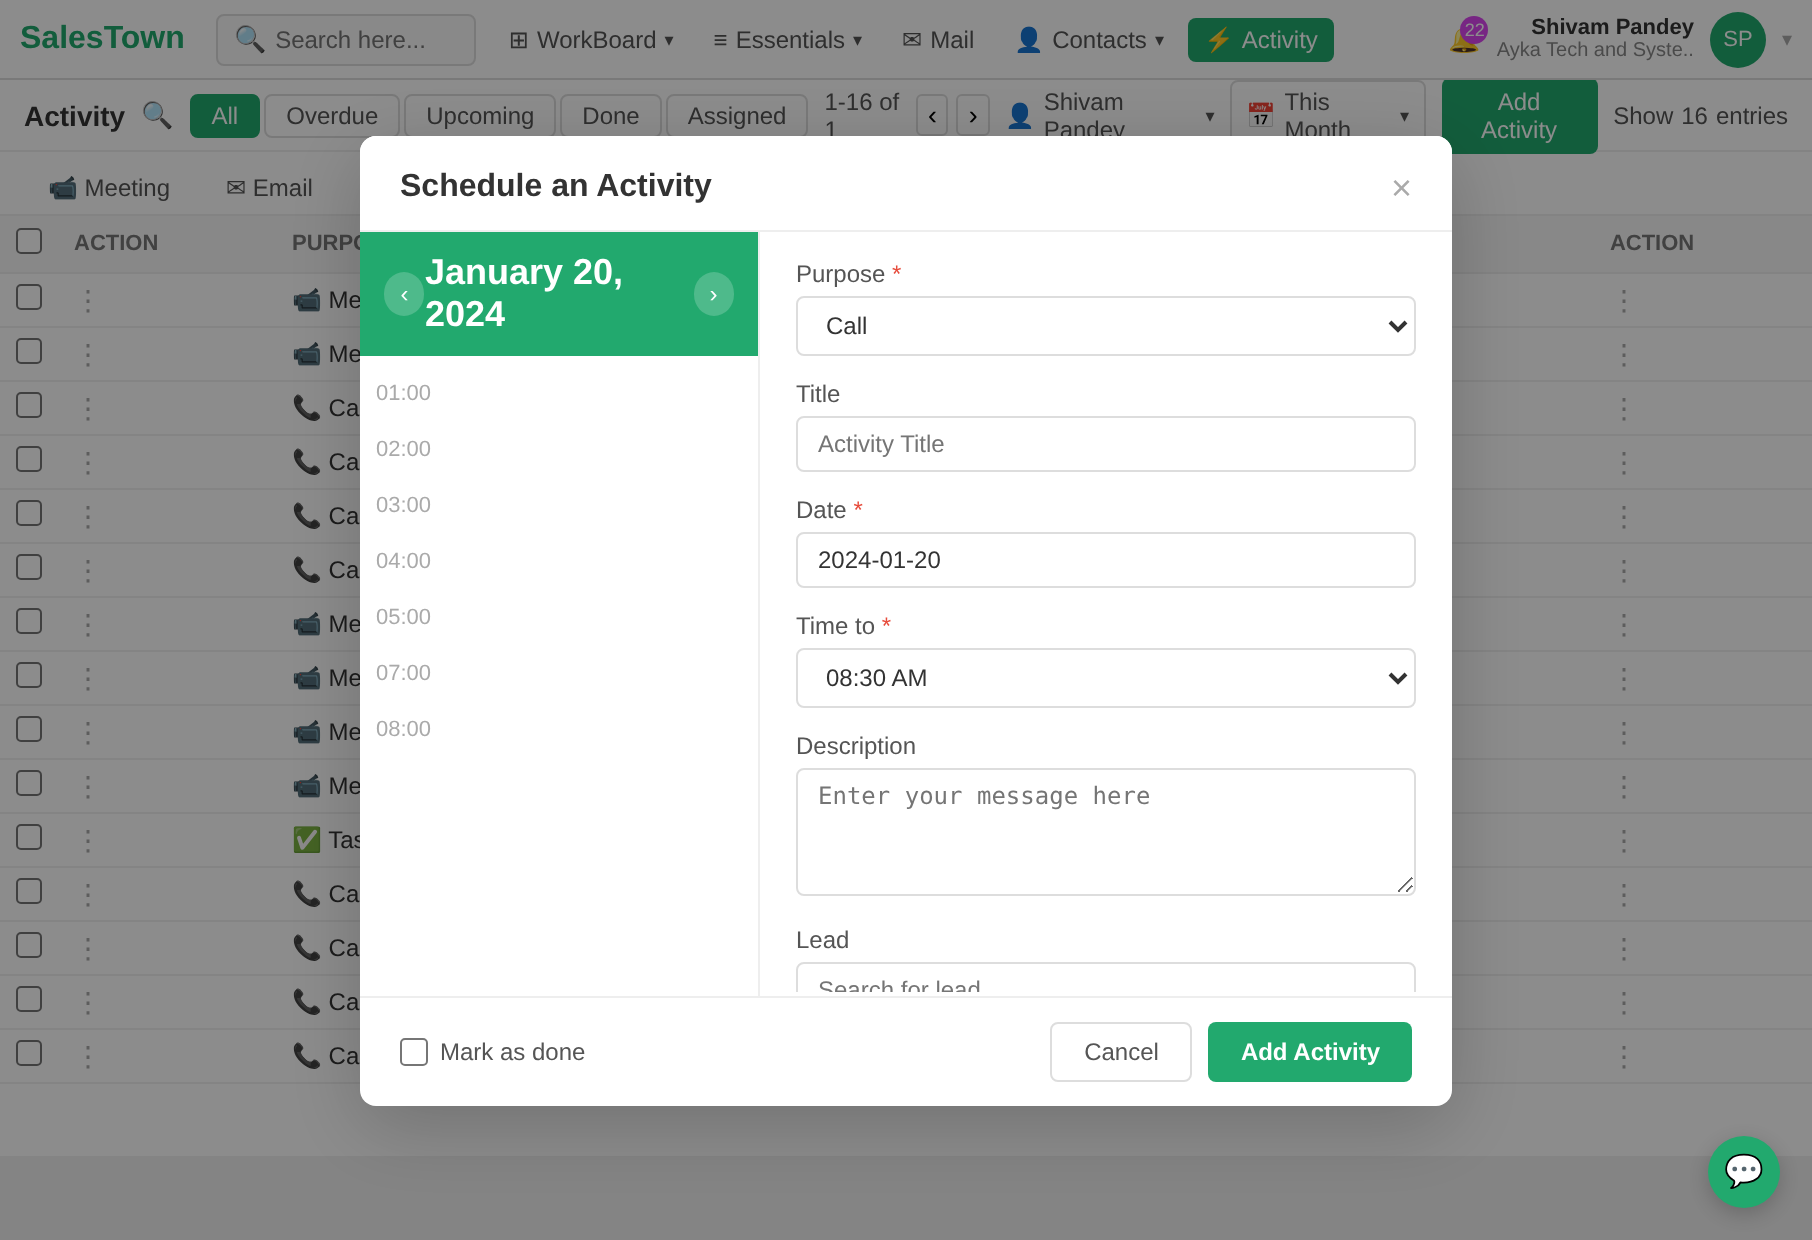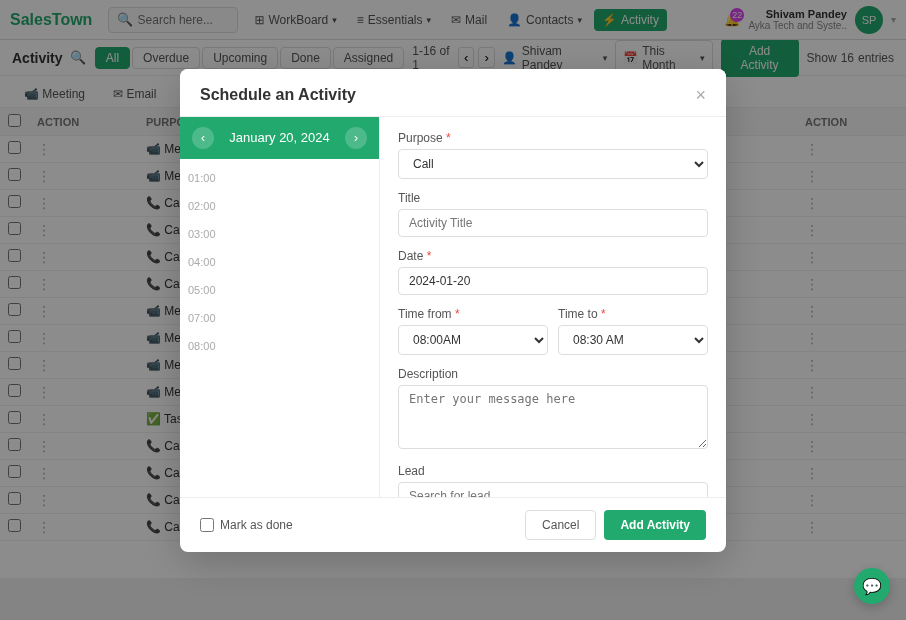--- a/index.html
+++ b/index.html
@@ -100,21 +100,21 @@
     .modal-title { font-size: 16px; font-weight: bold; color: #333; }
     .modal-close { cursor: pointer; color: #aaa; font-size: 18px; }
     .modal-body { display: flex; }
 
     
     .cal-side { width: 200px; border-right: 1px solid #eee; flex-shrink: 0; }
     .cal-header {
       background: #22a96e; color: #fff; display: flex;
       align-items: center; justify-content: space-between; padding: 10px 12px;
     }
-    .cal-month { font-size: 13px; font-weight: normal; }
+    .cal-month { font-size: 18px; font-weight: bold; }
     .cal-nav { cursor: pointer; background: rgba(255,255,255,0.2); border: none; color: #fff; border-radius: 50%; width: 22px; height: 22px; display: flex; align-items: center; justify-content: center; font-size: 12px; }
     .time-scroll { height: 320px; overflow-y: auto; padding: 4px 0; }
     .time-slot { display: flex; align-items: center; padding: 2px 8px; gap: 6px; min-height: 28px; }
     .time-label { font-size: 11px; color: #aaa; width: 36px; flex-shrink: 0; margin-top: 2px; }
     .time-block { flex: 1; }
     .time-event {
       background: #22a96e; color: #fff; border-radius: 3px;
       padding: 2px 6px; font-size: 11px; white-space: nowrap;
     }
 
@@ -499,29 +499,20 @@
         <div class="form-group">
           <label class="form-label">
             <span>Date</span>
             <span class="req"> *</span>
           </label>
           <input type="text" class="form-control" value="2024-01-20" style="">
         </div>
         <div class="form-row">
           <div class="form-group">
             <label class="form-label">
-              <span>Time from</span>
-              <span class="req"> *</span>
-            </label>
-            <select class="form-control">
-              <option>08:00AM</option>
-            </select>
-          </div>
-          <div class="form-group">
-            <label class="form-label">
               <span>Time to</span>
               <span class="req"> *</span>
             </label>
             <select class="form-control">
               <option>08:30 AM</option>
             </select>
           </div>
         </div>
         <div class="form-group">
           <label class="form-label">Description</label>

